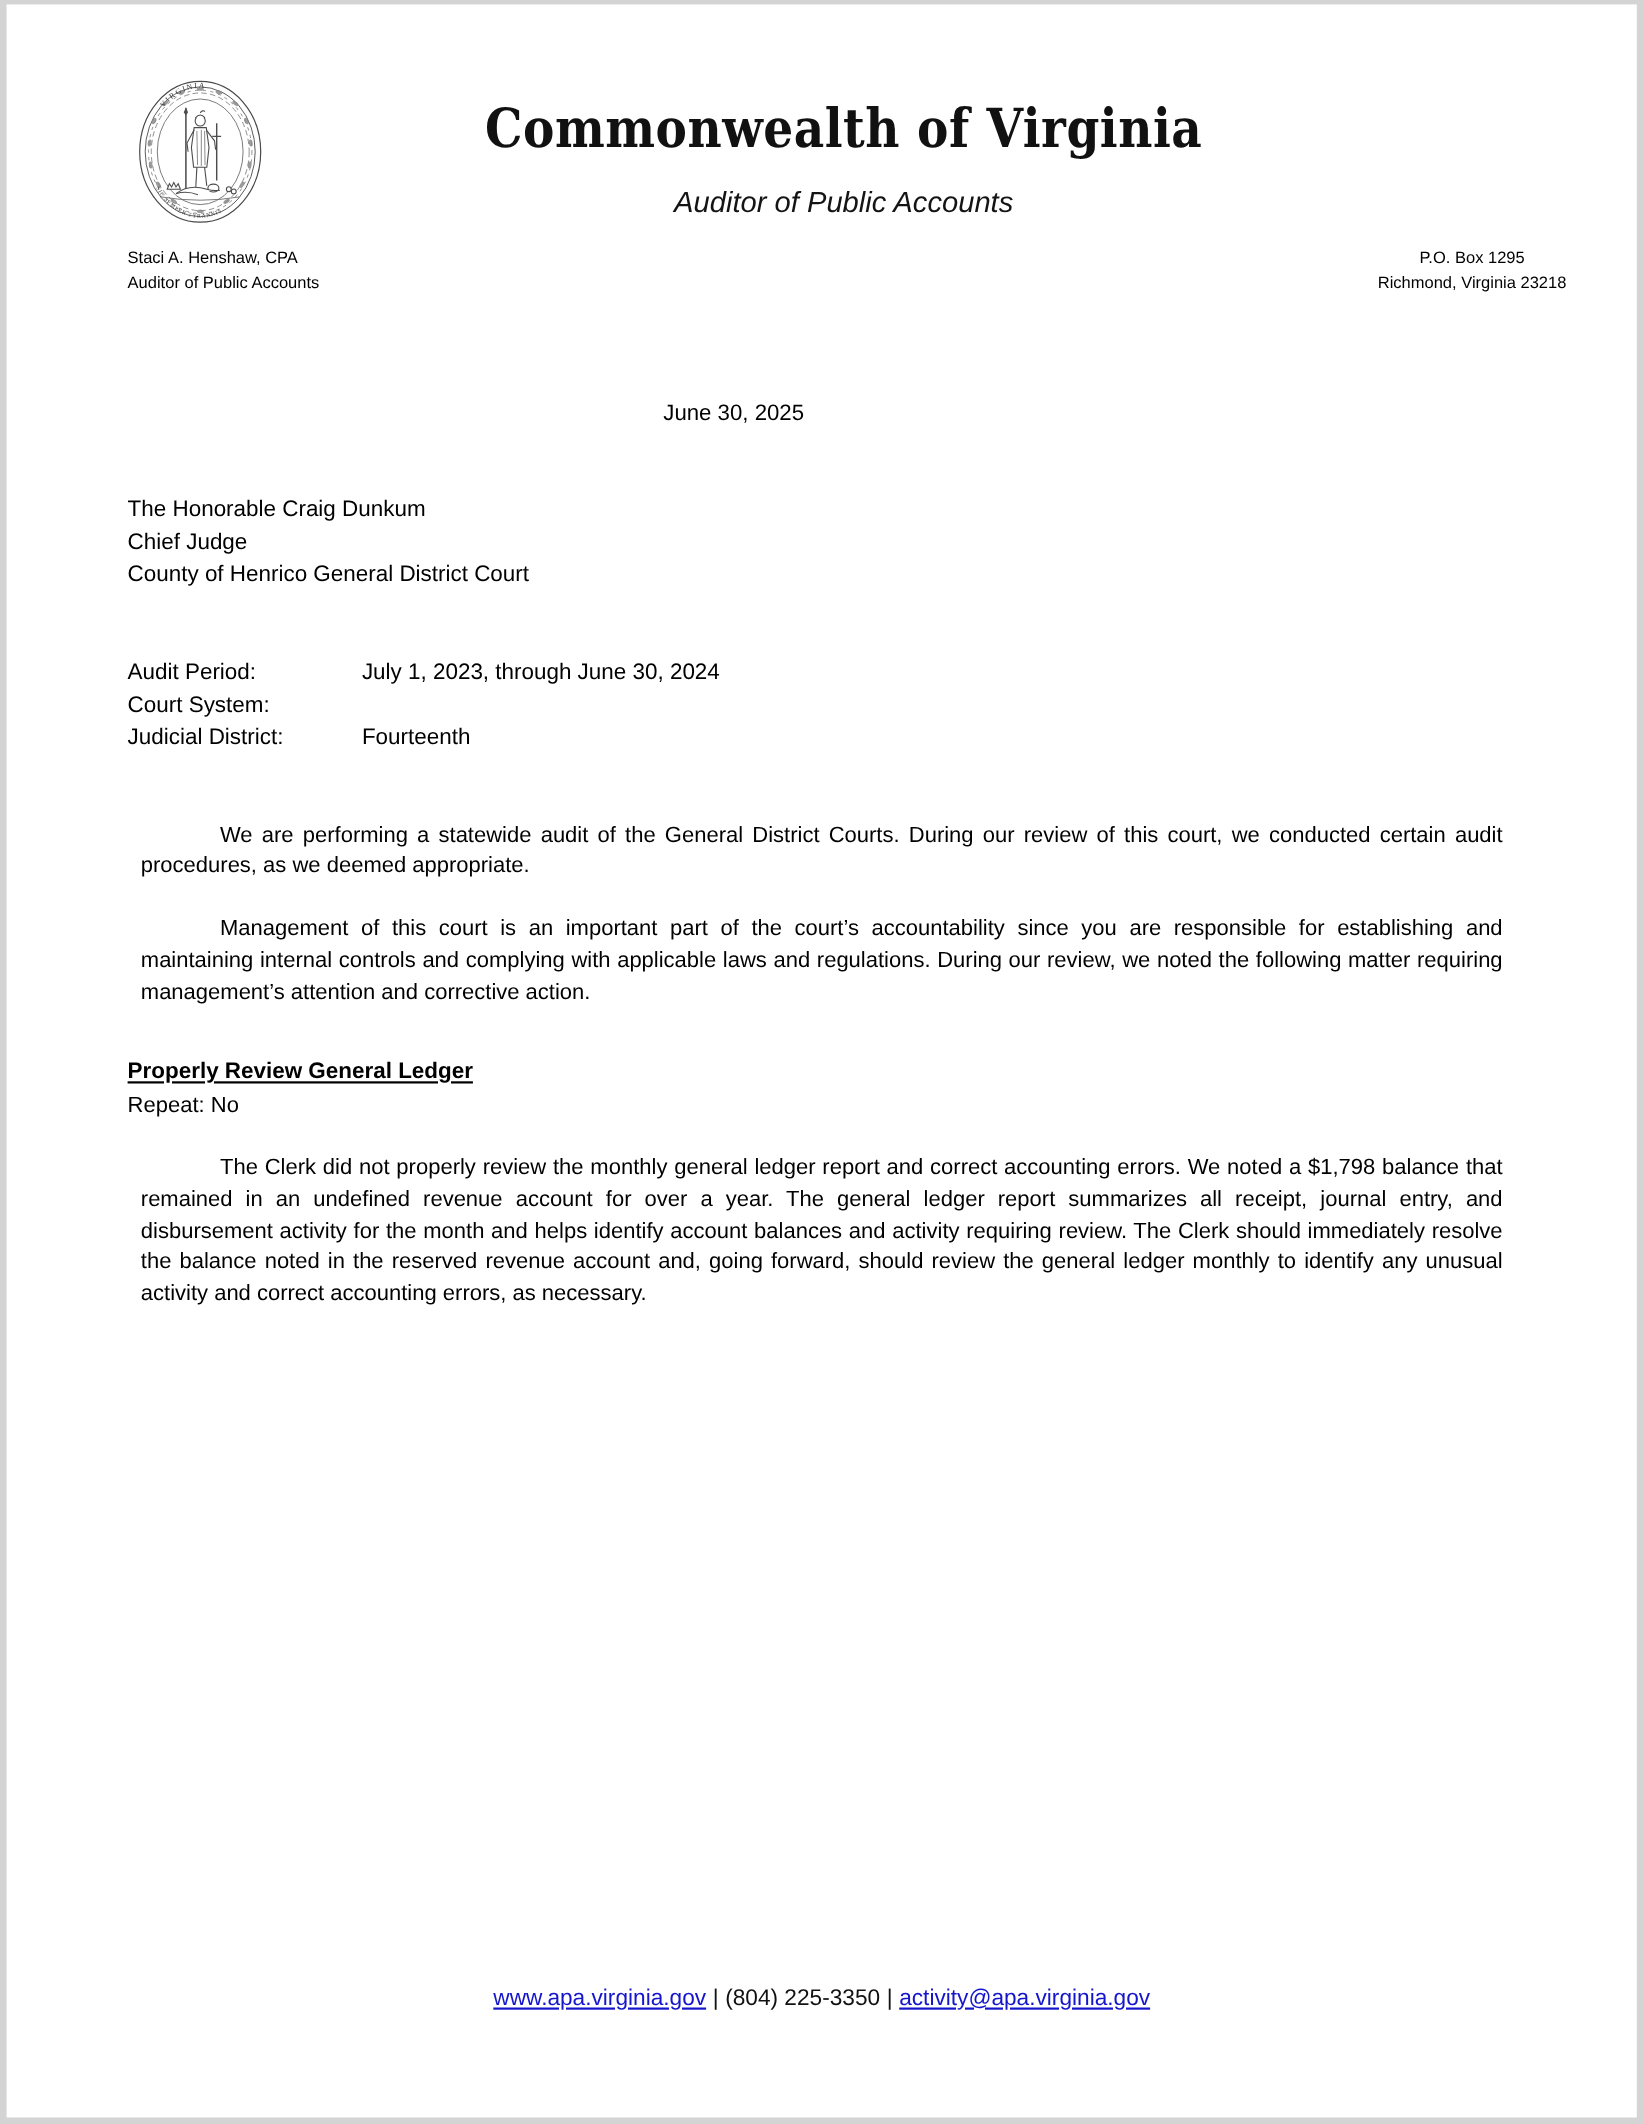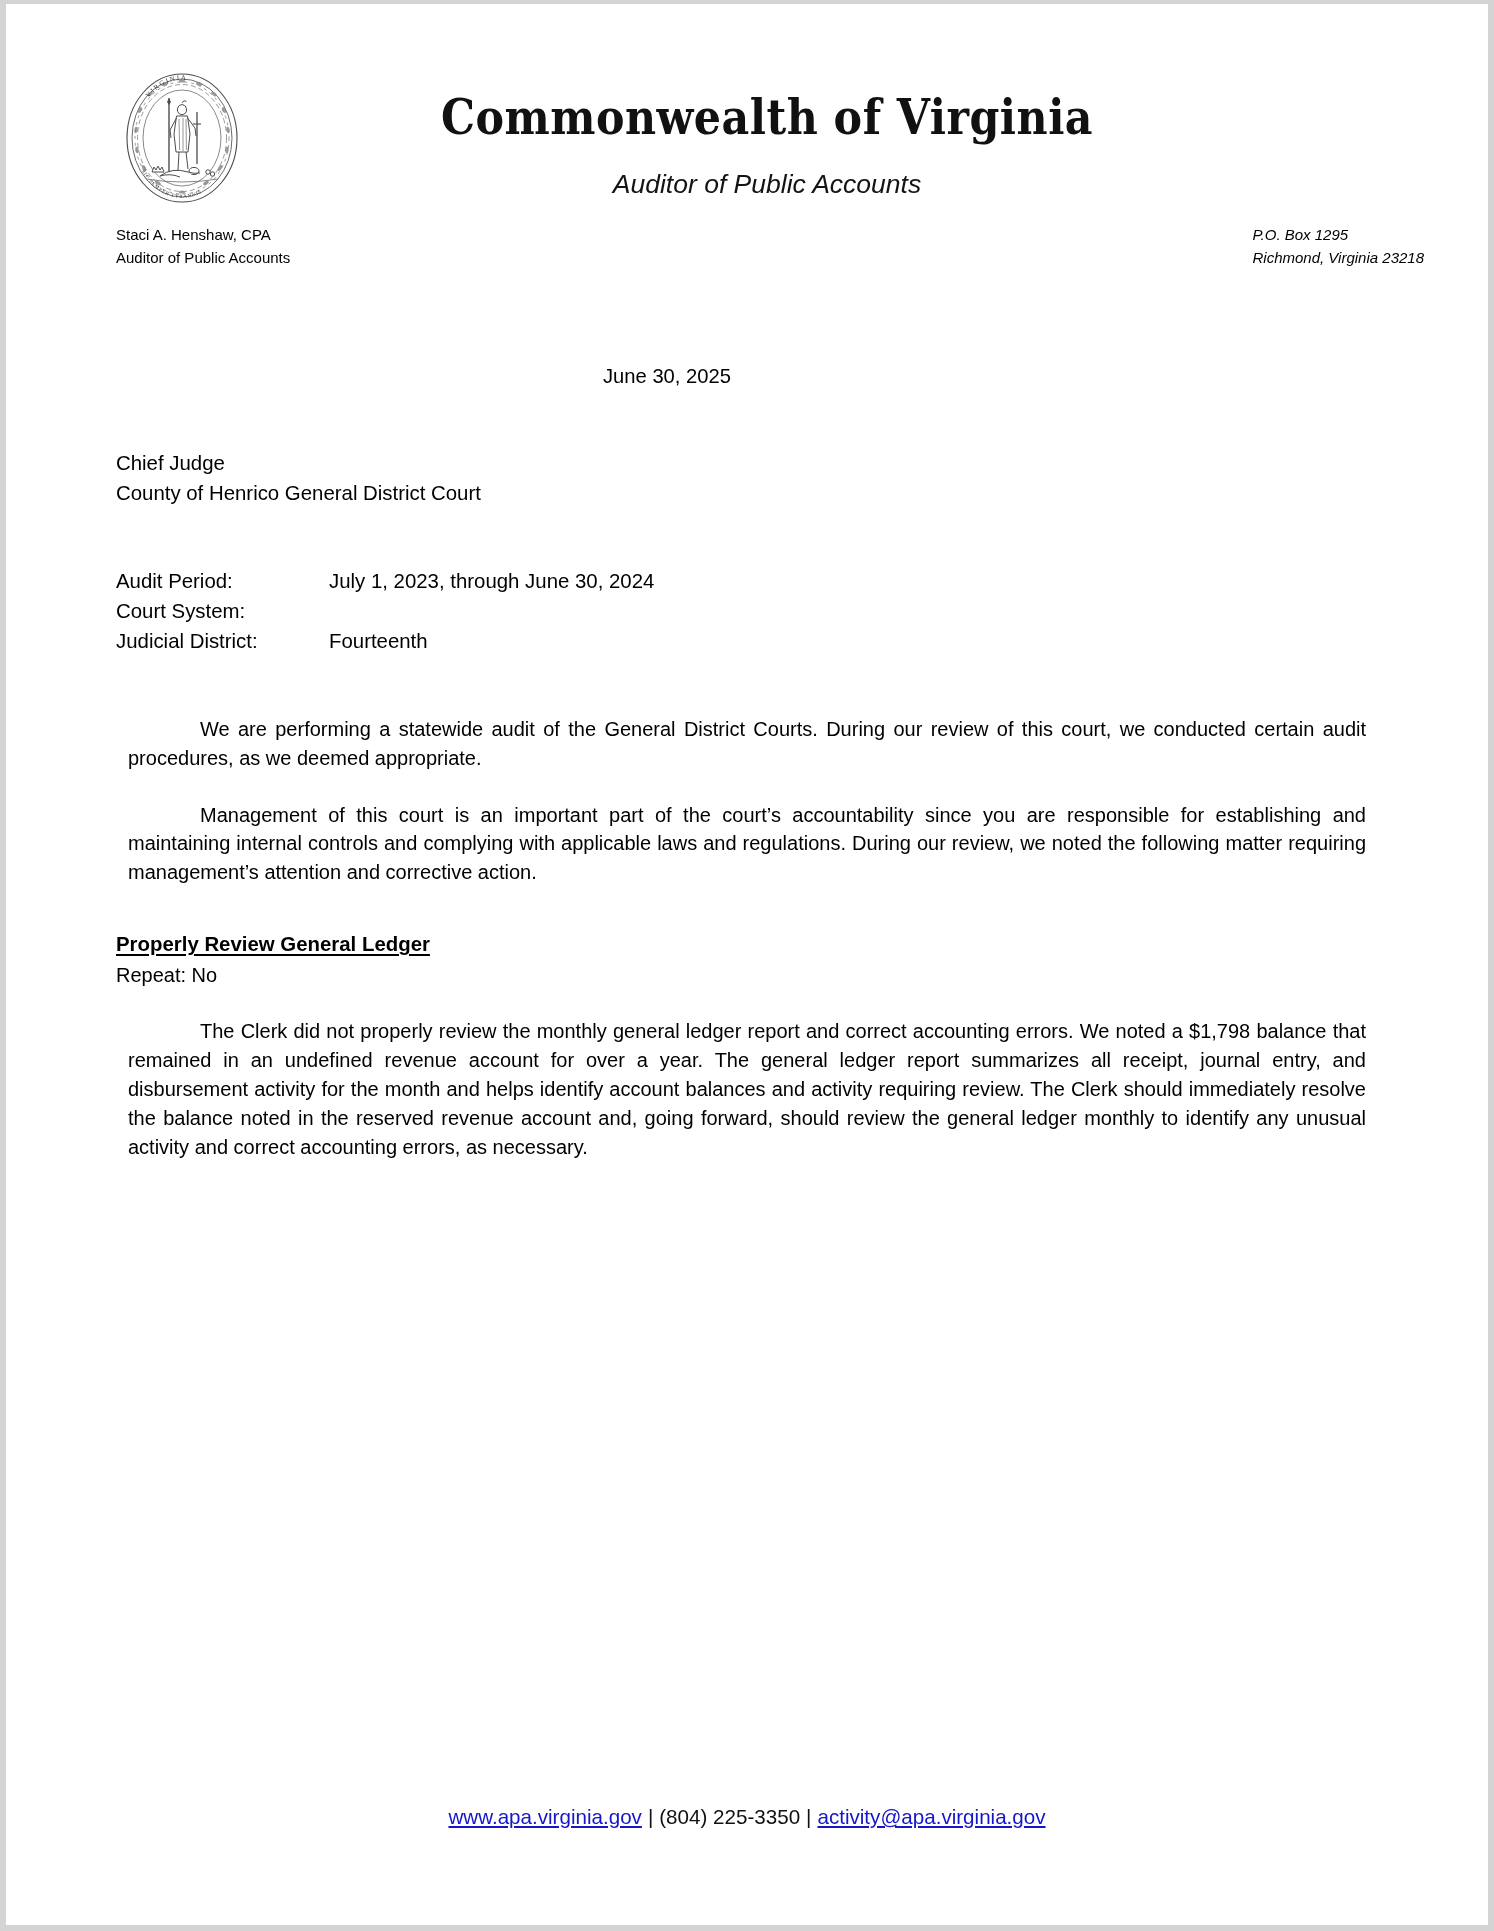--- a/index.html
+++ b/index.html
@@ -74,21 +74,21 @@
   .contact-row {
     display: flex;
     justify-content: space-between;
     align-items: flex-start;
     margin-top: 23px;
     padding: 0 12px 0 58px;
     font-size: 15px;
     line-height: 1.55;
   }
   .contact-left { text-align: left; }
-  .contact-right { text-align: left; font-style: italic; }
+  .contact-right { text-align: center; }
 
   
   .body-area {
     padding: 0 52px 0 52px;
     margin-top: 0;
   }
   .inner {
     margin: 0 58px;
     font-size: 20.2px;
     line-height: 1.42;
@@ -266,20 +266,21 @@
       </div>
     </div>
   </div>
 
   <div class="body-area">
     <div class="inner">
 
       <div class="date-line">June 30, 2025</div>
 
       <div class="recipient">
+        <div>The Honorable Craig Dunkum</div>
         <div>Chief Judge</div>
         <div>County of Henrico General District Court</div>
       </div>
 
       <div class="meta">
         <div class="meta-row">
           <div class="meta-label">Audit Period:</div>
           <div class="meta-value">July 1, 2023, through June 30, 2024</div>
         </div>
         <div class="meta-row">

